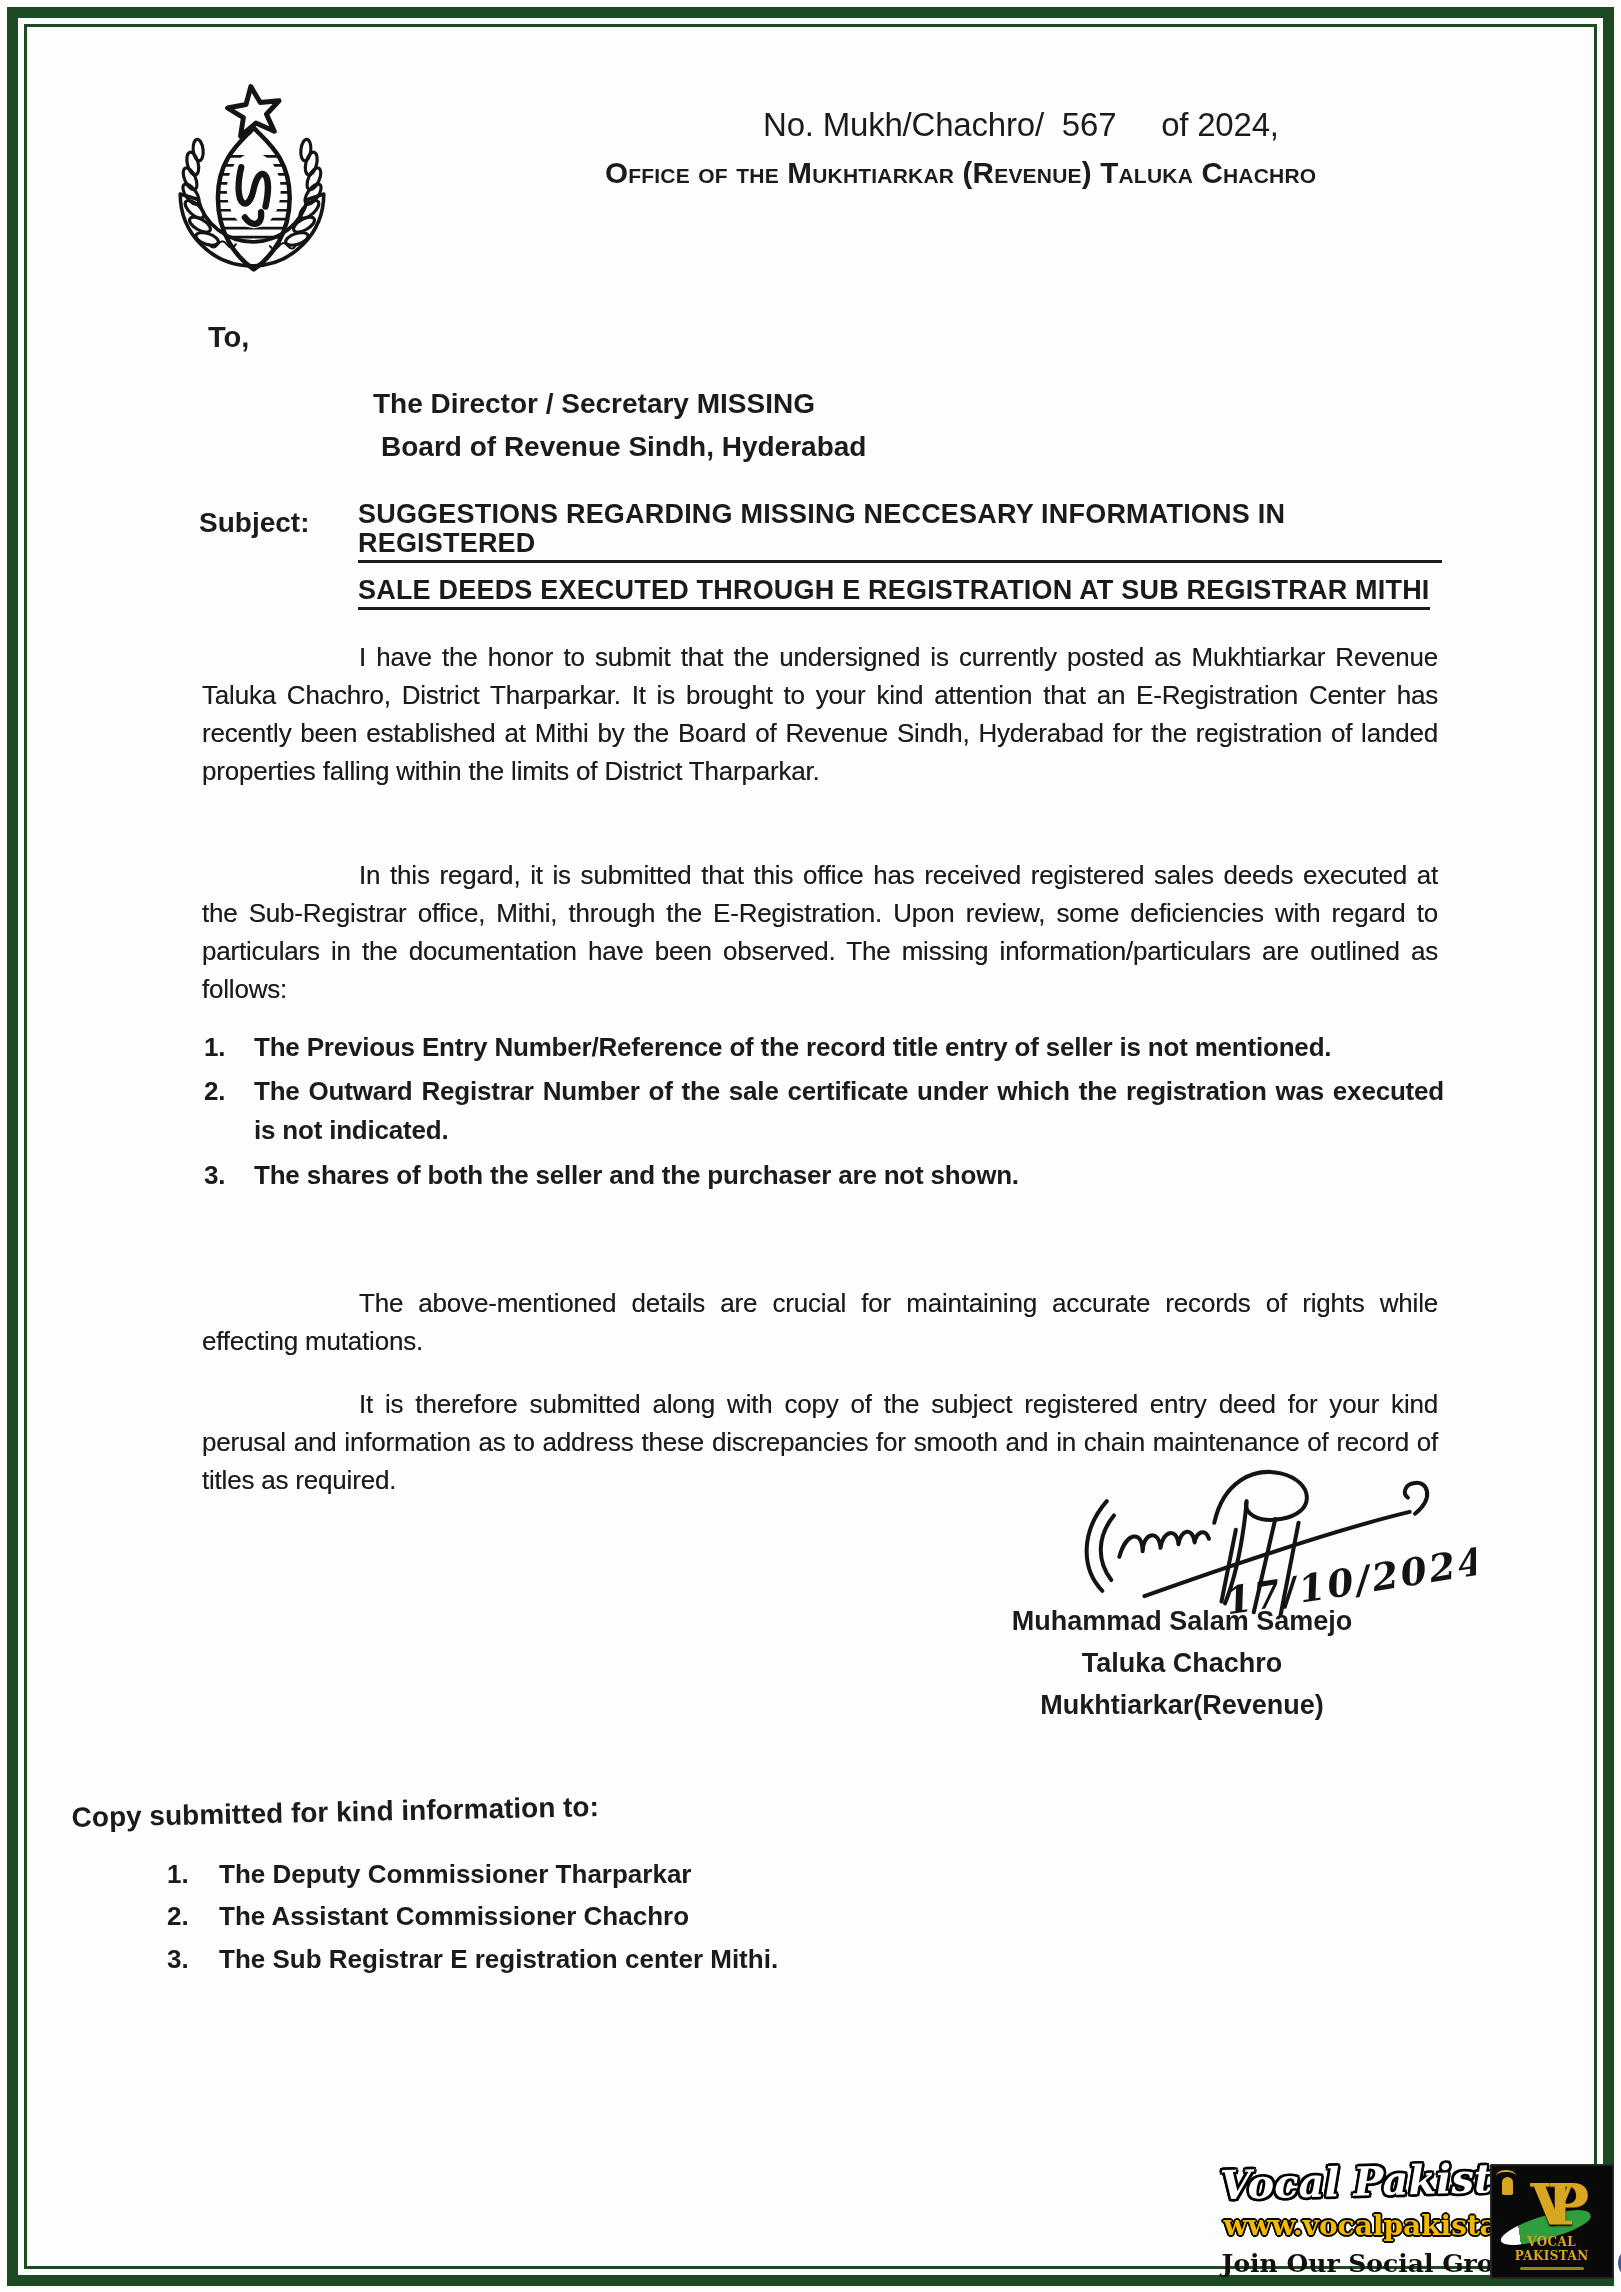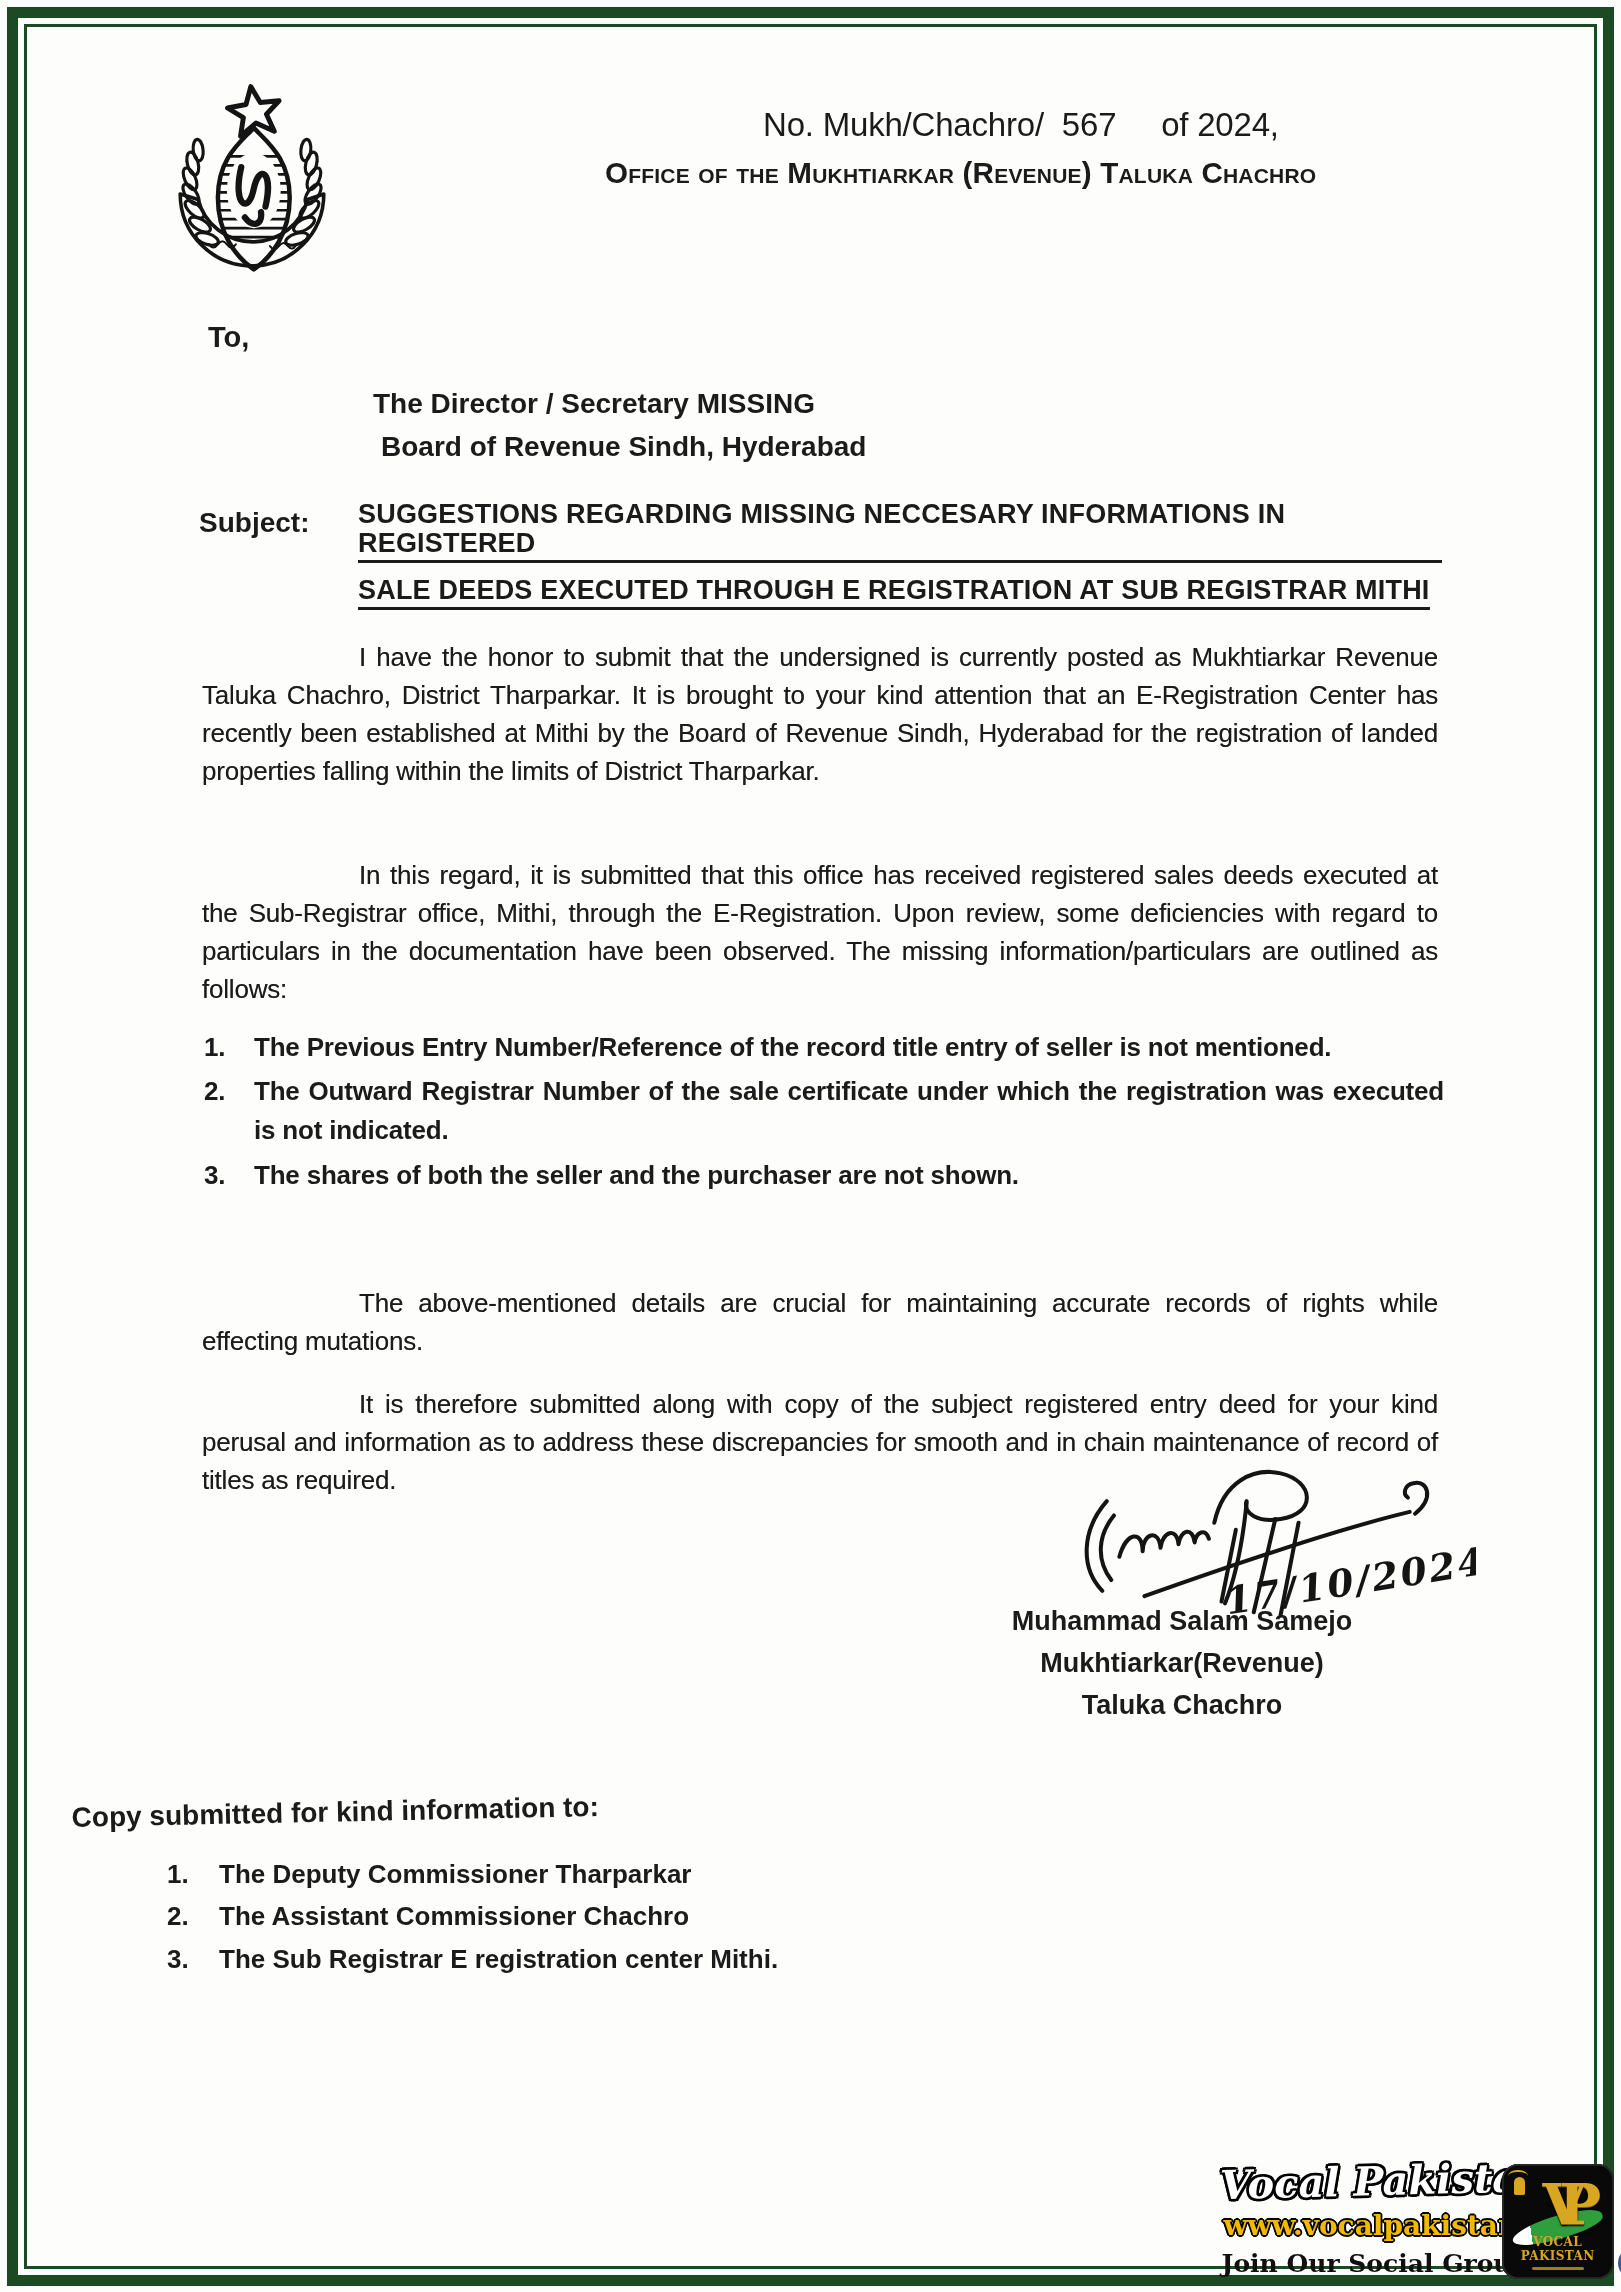--- a/index.html
+++ b/index.html
@@ -64,22 +64,22 @@
   .wm-site{position:absolute;left:5.4px;top:52px;font-family:"DejaVu Serif",serif;
         font-weight:700;font-size:28px;color:#f3b800;white-space:nowrap;
         text-shadow:1.8px 0 0 #000,-1.8px 0 0 #000,0 1.8px 0 #000,0 -1.8px 0 #000,
                     1.3px 1.3px 0 #000,-1.3px 1.3px 0 #000,1.3px -1.3px 0 #000,-1.3px -1.3px 0 #000;}
   .wm-social{position:absolute;left:3.6px;top:90px;display:flex;align-items:center;gap:9px;
         font-family:"DejaVu Serif",serif;font-weight:700;font-size:25px;color:#101010;white-space:nowrap;}
   .sicon{display:inline-flex;align-items:center;justify-content:center;width:32px;height:32px;
         border-radius:50%;color:#fff;font-family:"DejaVu Sans",sans-serif;}
   .si-wa{background:#35b843;font-size:19.7px;}
   .si-fb{background:#3b5998;font-family:"DejaVu Serif",serif;font-size:23px;font-weight:700;}
-  .wm-logo{position:absolute;right:5.4px;top:7.2px;width:112px;height:115px;background:#090909;
-        border-radius:16px;box-shadow:0 0 0 1.8px #2a2a2a inset;}
+  .wm-logo{position:absolute;right:5.4px;top:7.2px;width:124px;height:115px;background:#090909;
+        border-radius:2px;box-shadow:0 0 0 1.8px #2a2a2a inset;}
   .vp-mono{position:absolute;left:41px;top:7.2px;font-family:"DejaVu Serif",serif;font-weight:700;
         font-size:56px;color:#d9a622;letter-spacing:-27px;
         text-shadow:0 0.9px 0 #7a5c0d,0 1.8px 1.8px #000;}
   .vp-swoosh{position:absolute;left:9px;top:52px;width:93px;height:23px;
         border-radius:50% 60% 40% 60%;background:linear-gradient(100deg,#ffffff 0 22%,#2f9e3c 22% 100%);
         transform:rotate(-18deg);box-shadow:0 1.8px 2.7px rgba(0,0,0,.6);}
   .vp-mic{position:absolute;left:12.5px;top:12.5px;width:10.7px;height:18px;background:#d9a622;
         border-radius:5.4px 5.4px 1.8px 1.8px;box-shadow:0 21.5px 0 -14.3px #d9a622;}
   .vp-mic:after{content:"";position:absolute;left:-6.3px;top:-7.2px;width:19.7px;height:10.7px;
         border-top:2.7px solid #d9a622;border-radius:50%;}
@@ -198,22 +198,22 @@
       <path d="M452,52 c22,-18 14,-38 -2,-34 c-10,2 -12,12 -6,16"></path>
       <path d="M296,58 L272,162"></path>
       <path d="M322,62 L302,165"></path>
       <path d="M252,70 L236,150"></path>
     </g>
     <text x="240" y="152" transform="rotate(-9 320 140)" font-family="DejaVu Serif, serif" font-style="italic" font-weight="700" font-size="42" fill="#141414" letter-spacing="3">17/10/2024 .</text>
   </svg>
 
   <div class="signer">
     <div>Muhammad Salam Samejo</div>
+    <div>Taluka Chachro</div>
     <div>Mukhtiarkar(Revenue)</div>
-    <div>Taluka Chachro</div>
   </div>
 
   <div class="cc-head">Copy submitted for kind information to:</div>
   <ol class="cc-list">
     <li>
       <span class="num">1.</span>
       <span>The Deputy Commissioner Tharparkar</span>
     </li>
     <li>
       <span class="num">2.</span>

